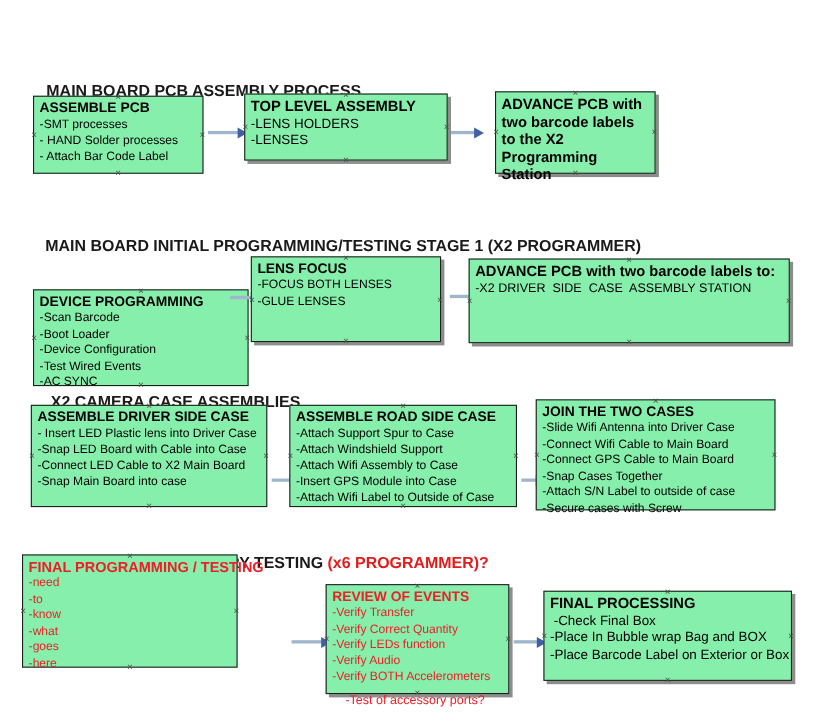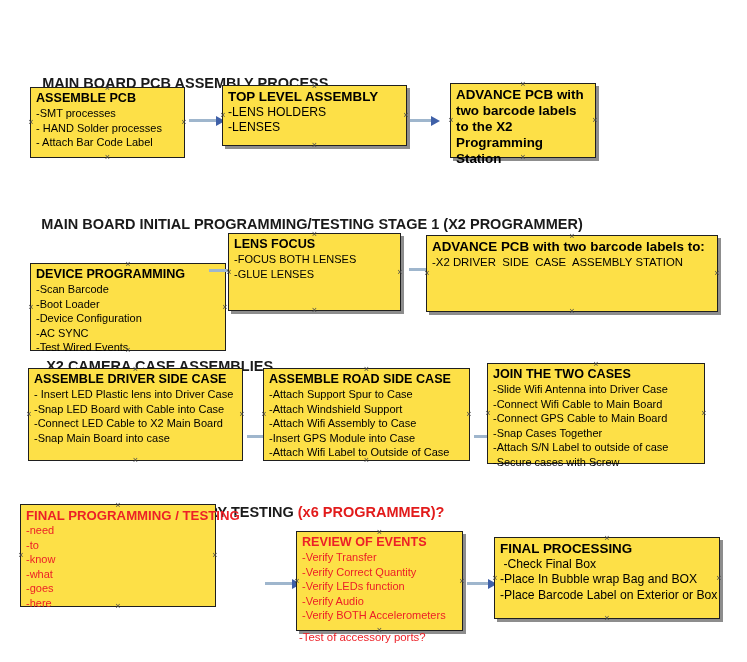--- a/index.html
+++ b/index.html
@@ -39,21 +39,21 @@
     color: #1a1a1a;
     white-space: pre;
   }
   .section-head .accent {
     color: #e21b1b;
   }
 
   
   .node {
     position: absolute;
-    background: #fde047;
+    background: #86efac;
     border: 1px solid #1f1f1f;
     box-sizing: border-box;
   }
   .node.shadowed {
     box-shadow: 3px 3px 0 0 #8d8d8d;
   }
   .node .node-body {
     position: absolute;
     left: 5px;
     top: 3px;
@@ -82,20 +82,21 @@
 
   .node.wrapbody .node-title { white-space: normal; }
 
   
   .overflow-line {
     position: absolute;
     font-size: 11.4px;
     color: #ec2027;
     line-height: 14.6px;
     white-space: pre;
+    margin-left: 15px;
   }
 
   
   .arrow {
     position: absolute;
     height: 3px;
     background: #9fb6cd;
   }
   .arrow::after {
     content: "";
@@ -177,22 +178,22 @@
   <div class="section-head" style="left:25px; top:200px;">
     <span>MAIN BOARD INITIAL PROGRAMMING/TESTING STAGE 1 (X2 PROGRAMMER)</span>
   </div>
 
   <div class="node" style="left:30px; top:227px; width:196px; height:88px;margin-top:36px;">
     <div class="node-body">
       <div class="node-title">DEVICE PROGRAMMING</div>
       <div class="node-line">-Scan Barcode</div>
       <div class="node-line">-Boot Loader</div>
       <div class="node-line">-Device Configuration</div>
+      <div class="node-line">-Test Wired Events</div>
       <div class="node-line">-AC SYNC</div>
-      <div class="node-line">-Test Wired Events</div>
     </div>
     <span class="handle" style="left:50%;  top:0;"></span>
     <span class="handle" style="left:50%;  top:100%;"></span>
     <span class="handle" style="left:0;    top:50%;"></span>
     <span class="handle" style="left:100%; top:50%;"></span>
   </div>
 
   <div class="arrow" style="left:209px; top:269px; width:20px;"></div>
 
   <div class="node shadowed" style="left:228px; top:233px; width:173px; height:78px;">

